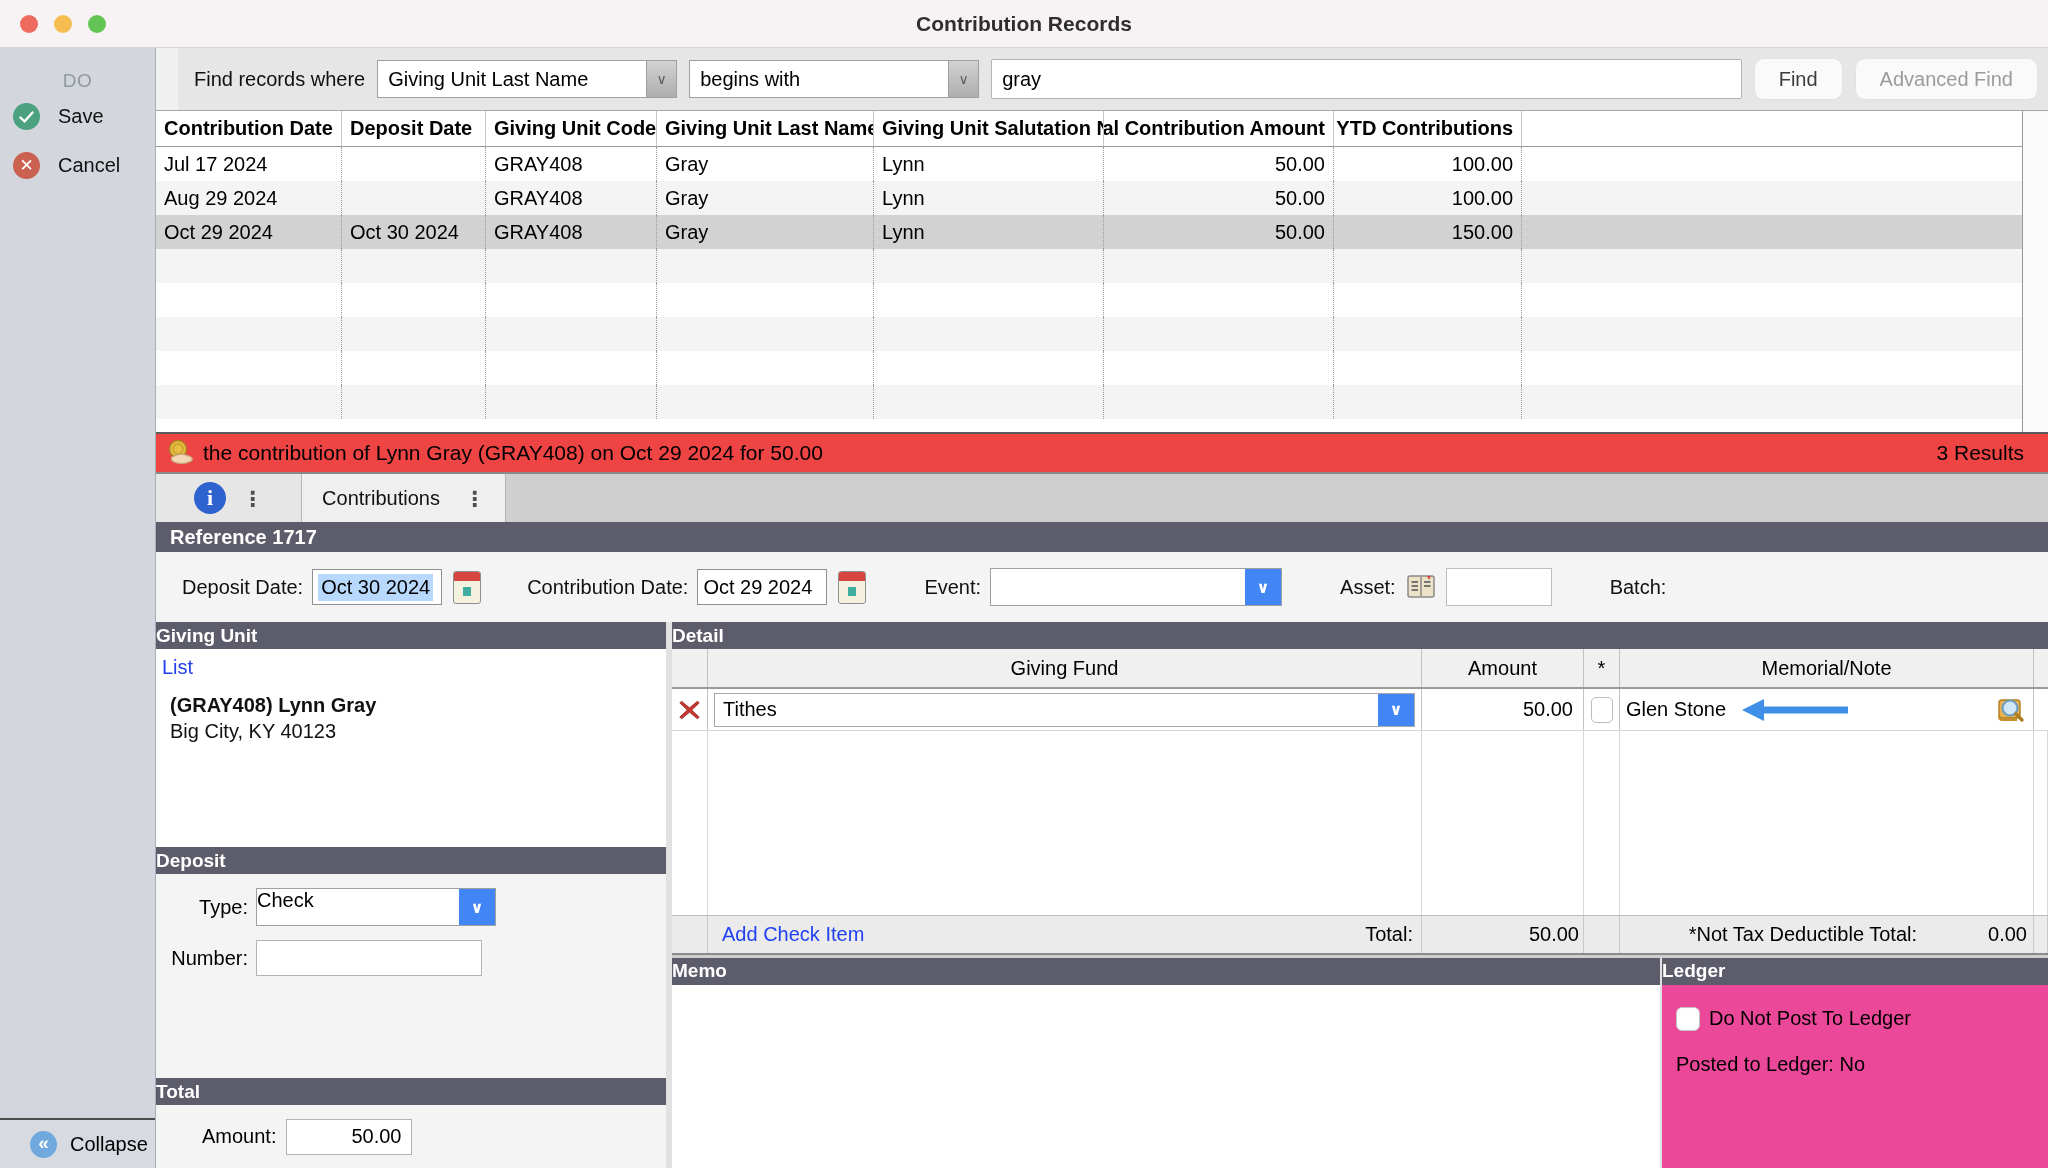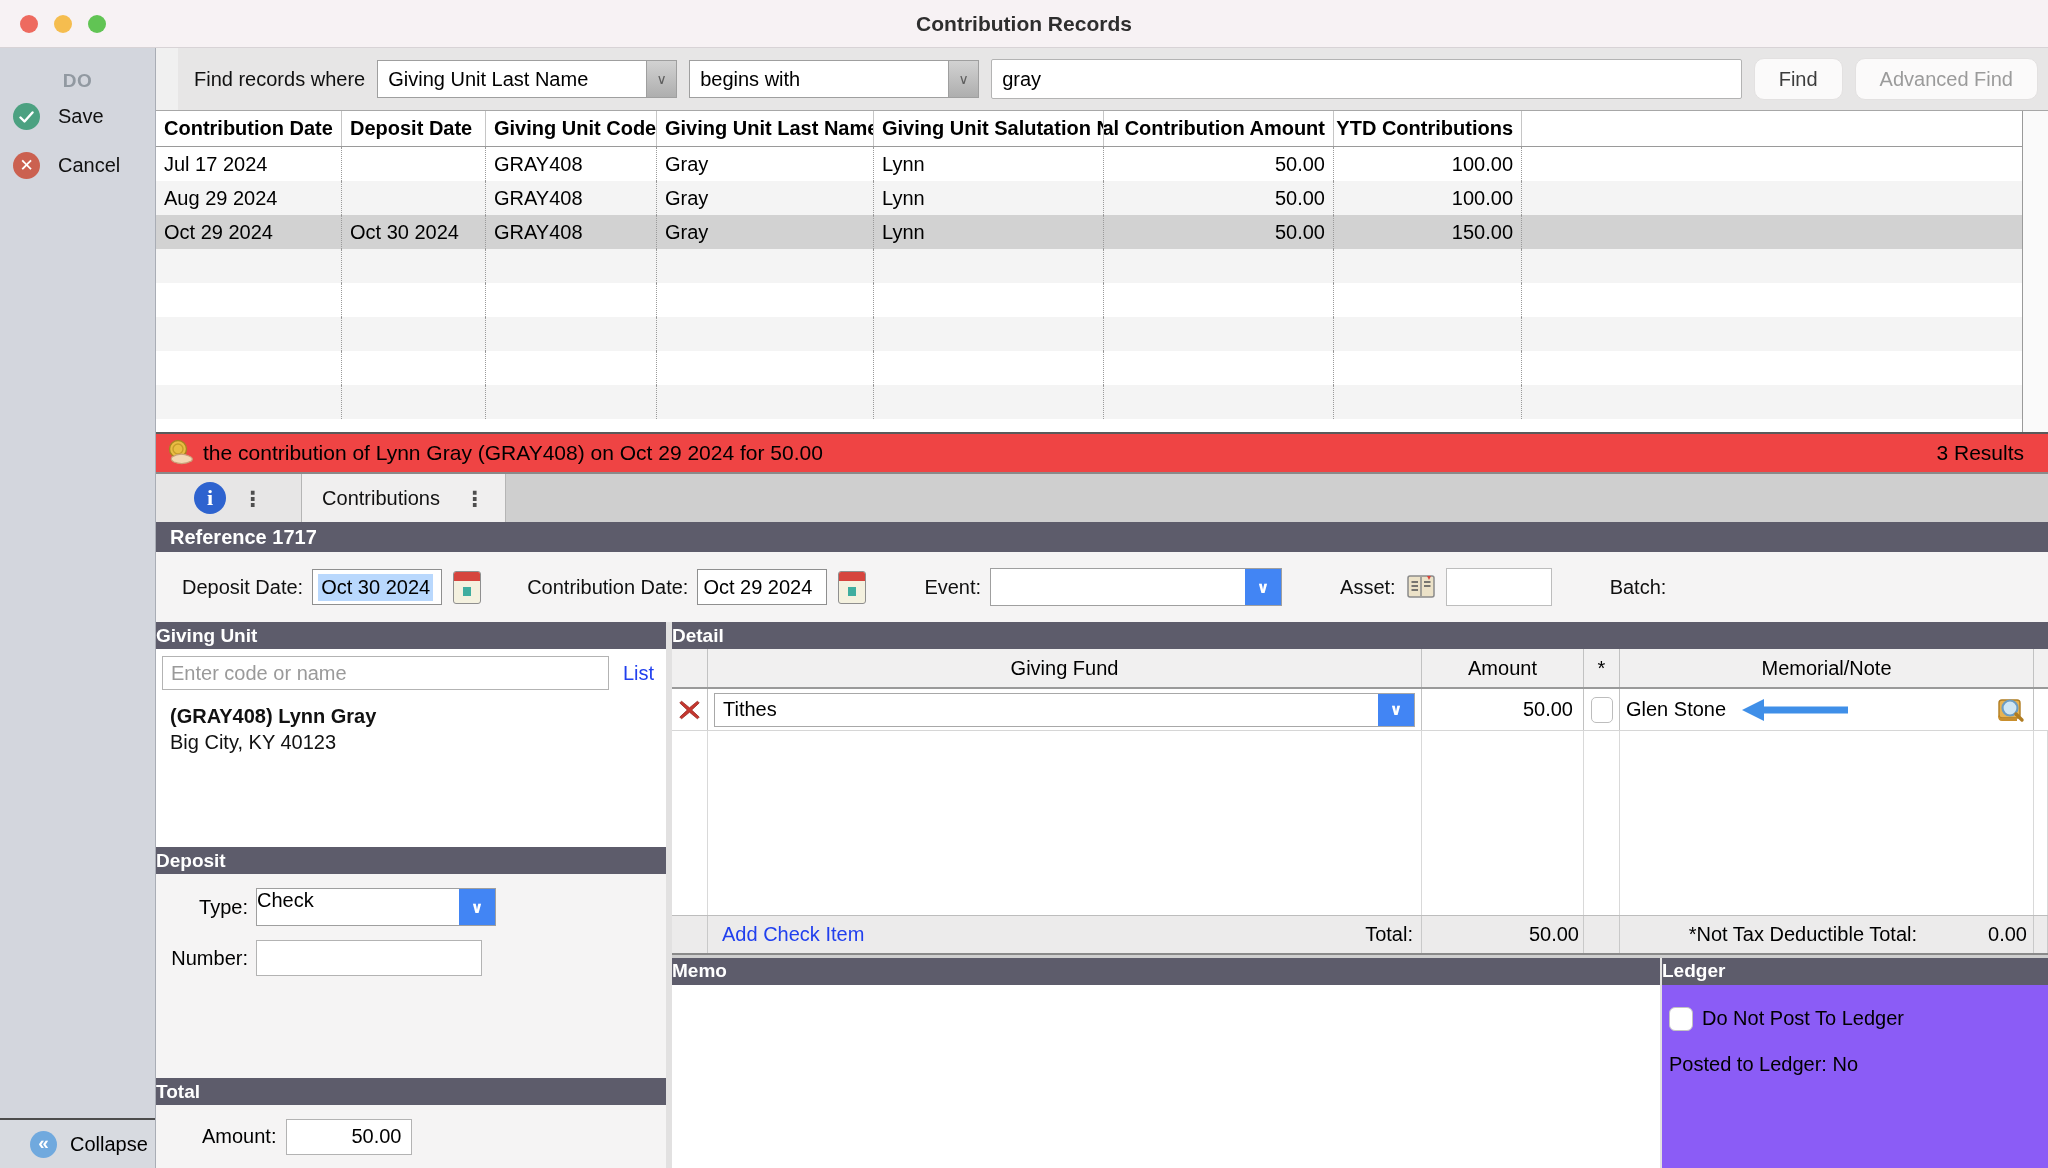--- a/index.html
+++ b/index.html
@@ -8,21 +8,21 @@
 
   
   .titlebar { position:absolute; top:0; left:0; right:0; height:48px; background:#f7f2f4; border-bottom:1px solid #d8d3d6; display:flex; align-items:center; }
   .traffic { position:absolute; left:20px; top:15px; display:flex; gap:16px; }
   .tl { width:18px; height:18px; border-radius:50%; display:inline-block; }
   .tl.red { background:#ee6a5f; } .tl.yellow { background:#f5bd4f; } .tl.green { background:#61c454; }
   .win-title { width:100%; text-align:center; font-size:21px; font-weight:bold; color:#2e2e2e; }
 
   
   .sidebar { position:absolute; top:48px; left:0; width:156px; bottom:0; background:#d3d6dd; border-right:1px solid #a9adb5; }
-  .do-heading { text-align:center; padding-top:22px; font-size:19px; font-weight:bold; color:#9199a1; letter-spacing:.5px; }
+  .do-heading { text-align:center; padding-top:22px; font-size:19px; font-weight:normal; color:#9199a1; letter-spacing:.5px; }
   .side-item { display:flex; align-items:center; gap:18px; padding:11px 0 11px 13px; font-size:20px; color:#111; cursor:default; }
   .side-item:first-of-type { margin-top:14px; }
   .circle-icon { width:27px; height:27px; border-radius:50%; display:flex; align-items:center; justify-content:center; color:#fff; flex:0 0 auto; }
   .ci-save { background:#4ca181; }
   .ci-cancel { background:#cb6150; font-size:17px; font-weight:bold; }
   .ci-collapse { background:#70a9de; font-size:19px; font-weight:bold; padding-bottom:2px; }
   .collapse-row { position:absolute; bottom:0; left:0; right:0; height:50px; border-top:2px solid #4c4c4c; display:flex; align-items:center; gap:13px; padding-left:30px; font-size:20px; background:#d7dae0; }
 
   
   .main { position:absolute; top:48px; left:156px; right:0; bottom:0; background:#f0f0f0; display:flex; flex-direction:column; }
@@ -129,21 +129,21 @@
   .ntd-wrap { width:100%; display:flex; align-items:center; }
   .ntd-label { margin-left:auto; white-space:nowrap; }
   .ntd-val { width:116px; text-align:right; padding-right:6px; }
 
   
   .ml-gap { height:3px; background:#cfcfcf; flex:0 0 auto; }
   .ml-headers { display:flex; gap:2px; flex:0 0 auto; }
   .mh-memo { flex:1; } .mh-ledger { width:386px; flex:0 0 auto; }
   .ml-bodies { flex:1; display:flex; gap:2px; min-height:0; }
   .memo-area { flex:1; background:#fff; border:none; resize:none; font-family:inherit; font-size:20px; padding:8px; outline:none; }
-  .ledger-panel { width:386px; flex:0 0 auto; background:#8b5cf6; padding:22px 0 0 7px; font-size:20px; }
+  .ledger-panel { width:386px; flex:0 0 auto; background:#ec4899; padding:22px 0 0 14px; font-size:20px; }
   .ledger-chk-row { display:flex; align-items:center; gap:9px; }
   .chk-lg { width:24px; height:24px; background:#fff; border:1px solid #c2c2c2; border-radius:6px; flex:0 0 auto; }
   .posted { margin-top:22px; }
 
   
   .icon-svg { display:block; }
   .del-x { display:flex; align-items:center; justify-content:center; width:100%; }
 </style>
 </head>
 <body>
@@ -353,21 +353,20 @@
       <span class="gap40"></span>
       <span class="flabel">Batch:</span>
     </div>
 
     <div class="cols">
 
       <div class="left-col">
         <div class="sec-header">Giving Unit</div>
         <div class="gu-body">
           <div class="gu-input-row">
-            <input class="gu-input" type="text" placeholder="Enter code or name" style="">
             <a class="link" href="#">List</a>
           </div>
           <div class="gu-info">
             <div class="gu-name">(GRAY408) Lynn Gray</div>
             <div>Big City, KY  40123</div>
           </div>
         </div>
 
         <div class="sec-header">Deposit</div>
         <div class="pay-body">

